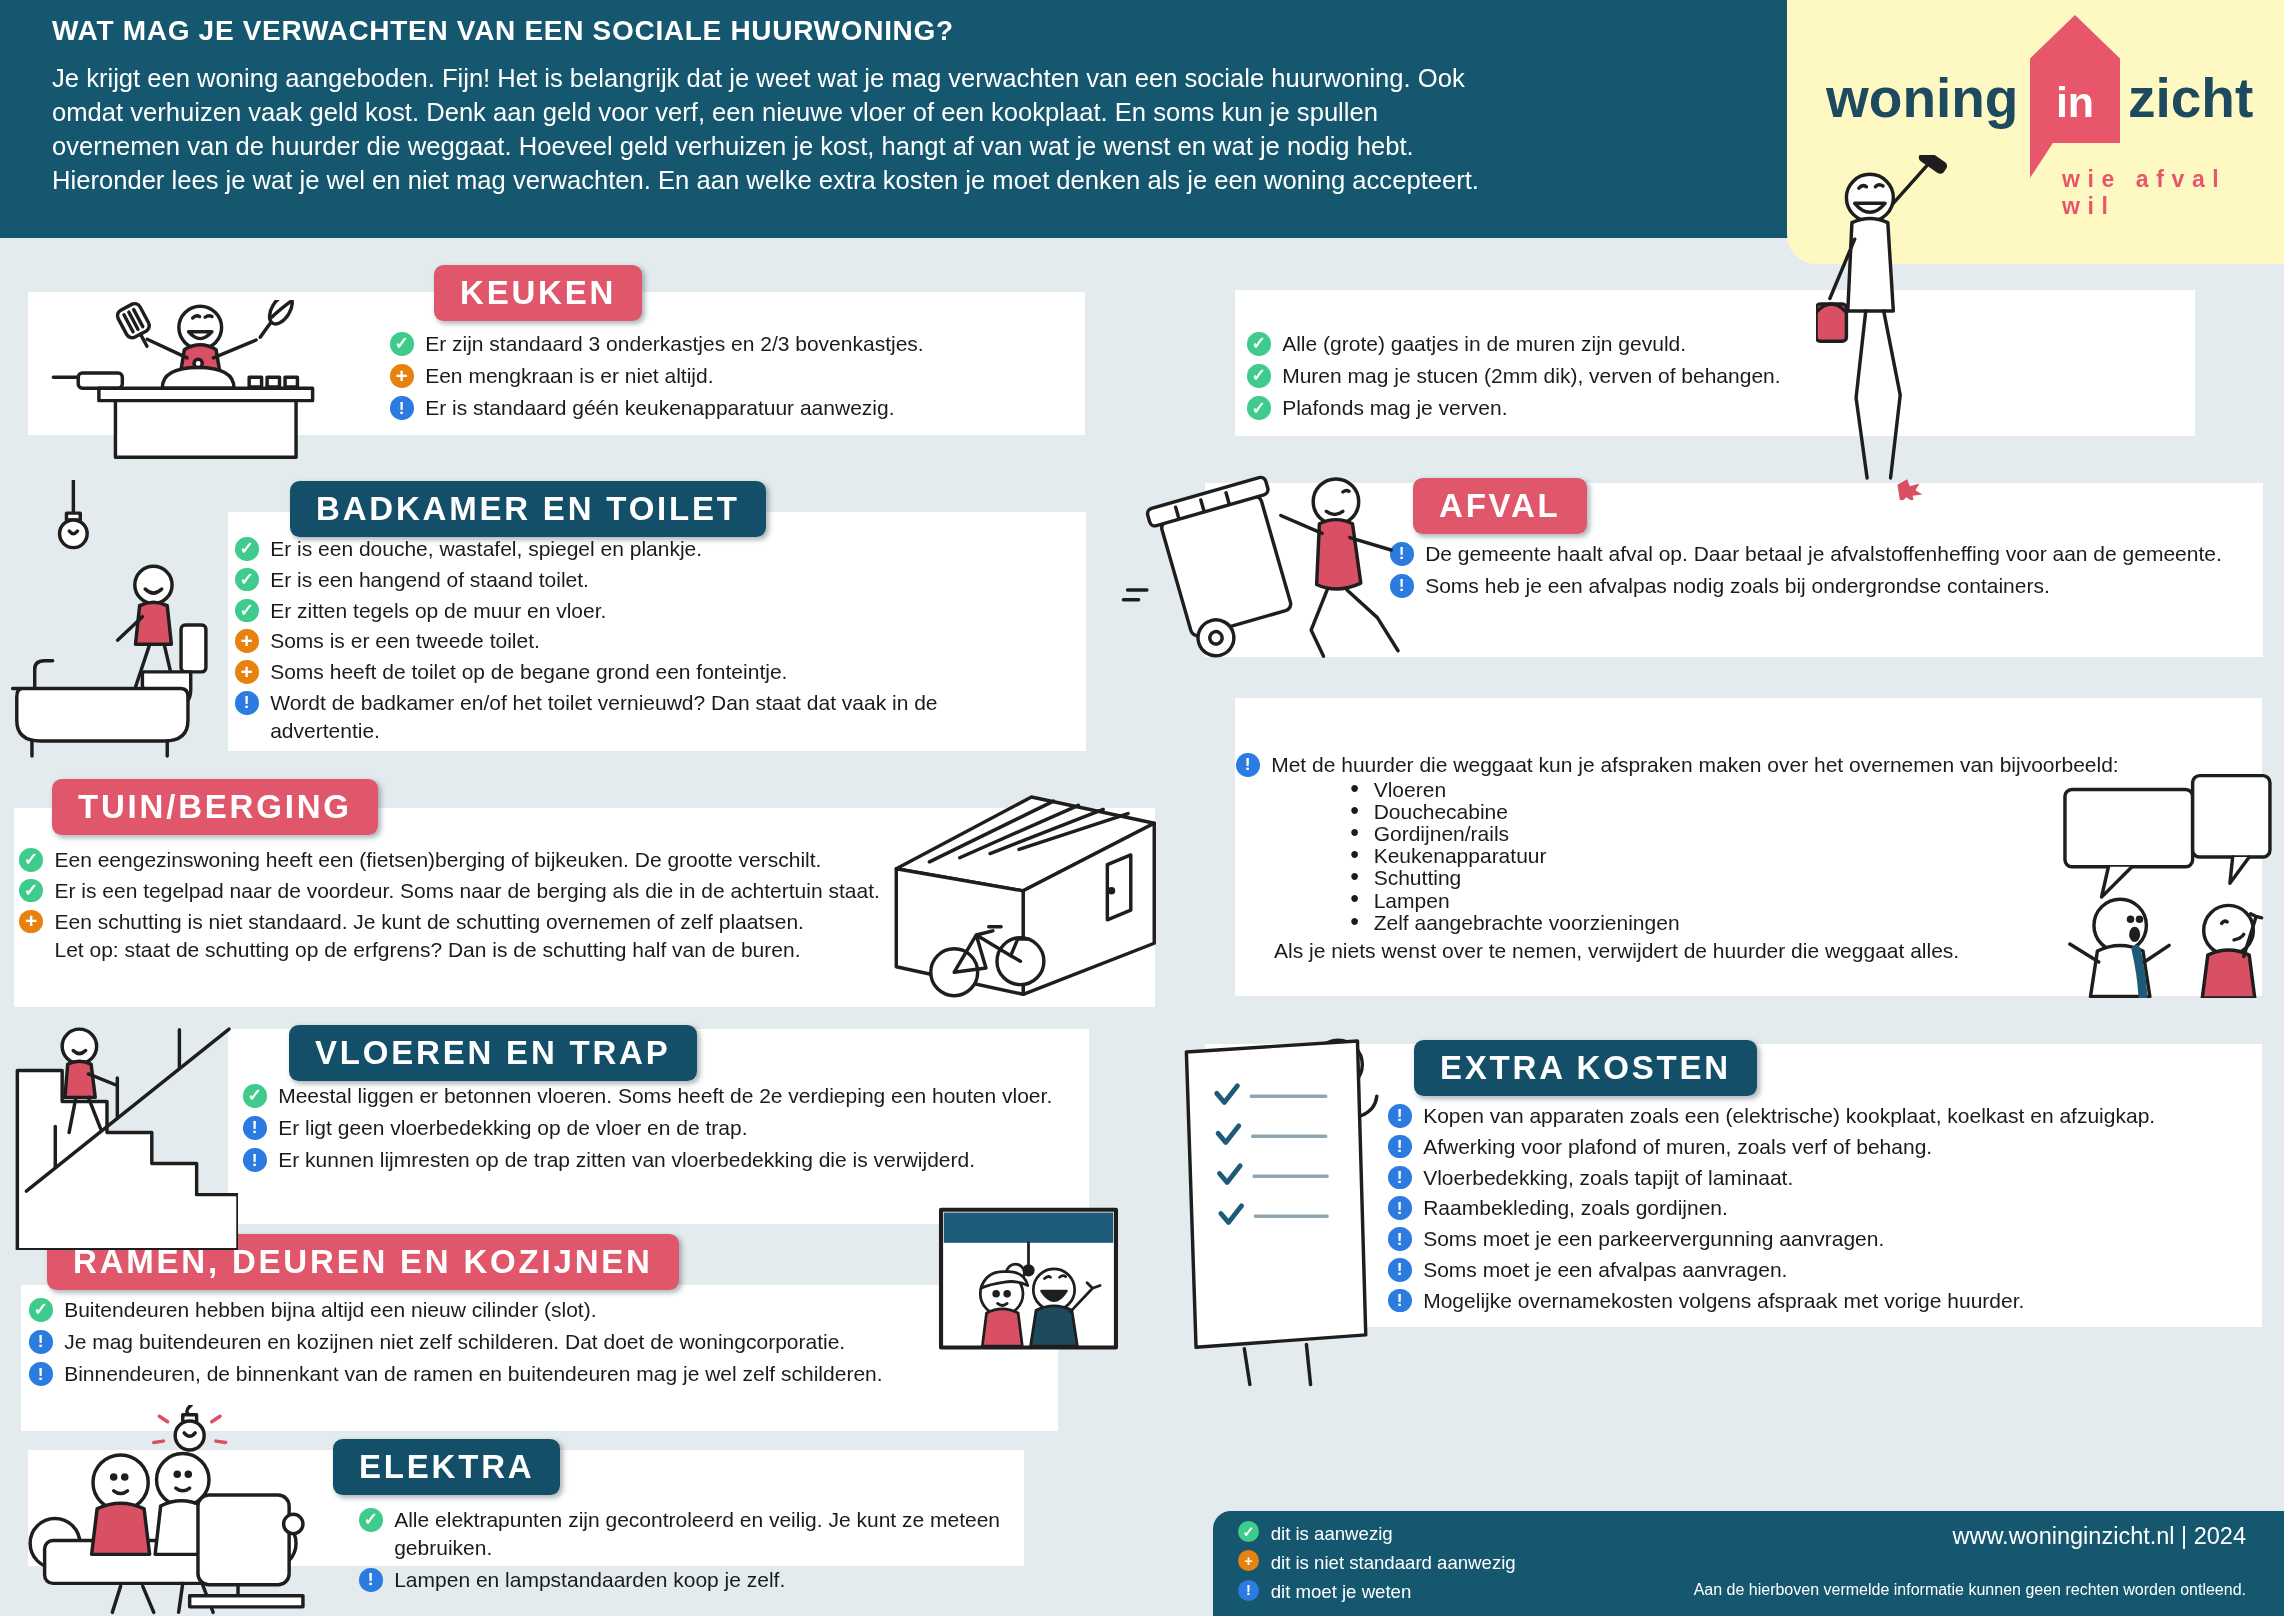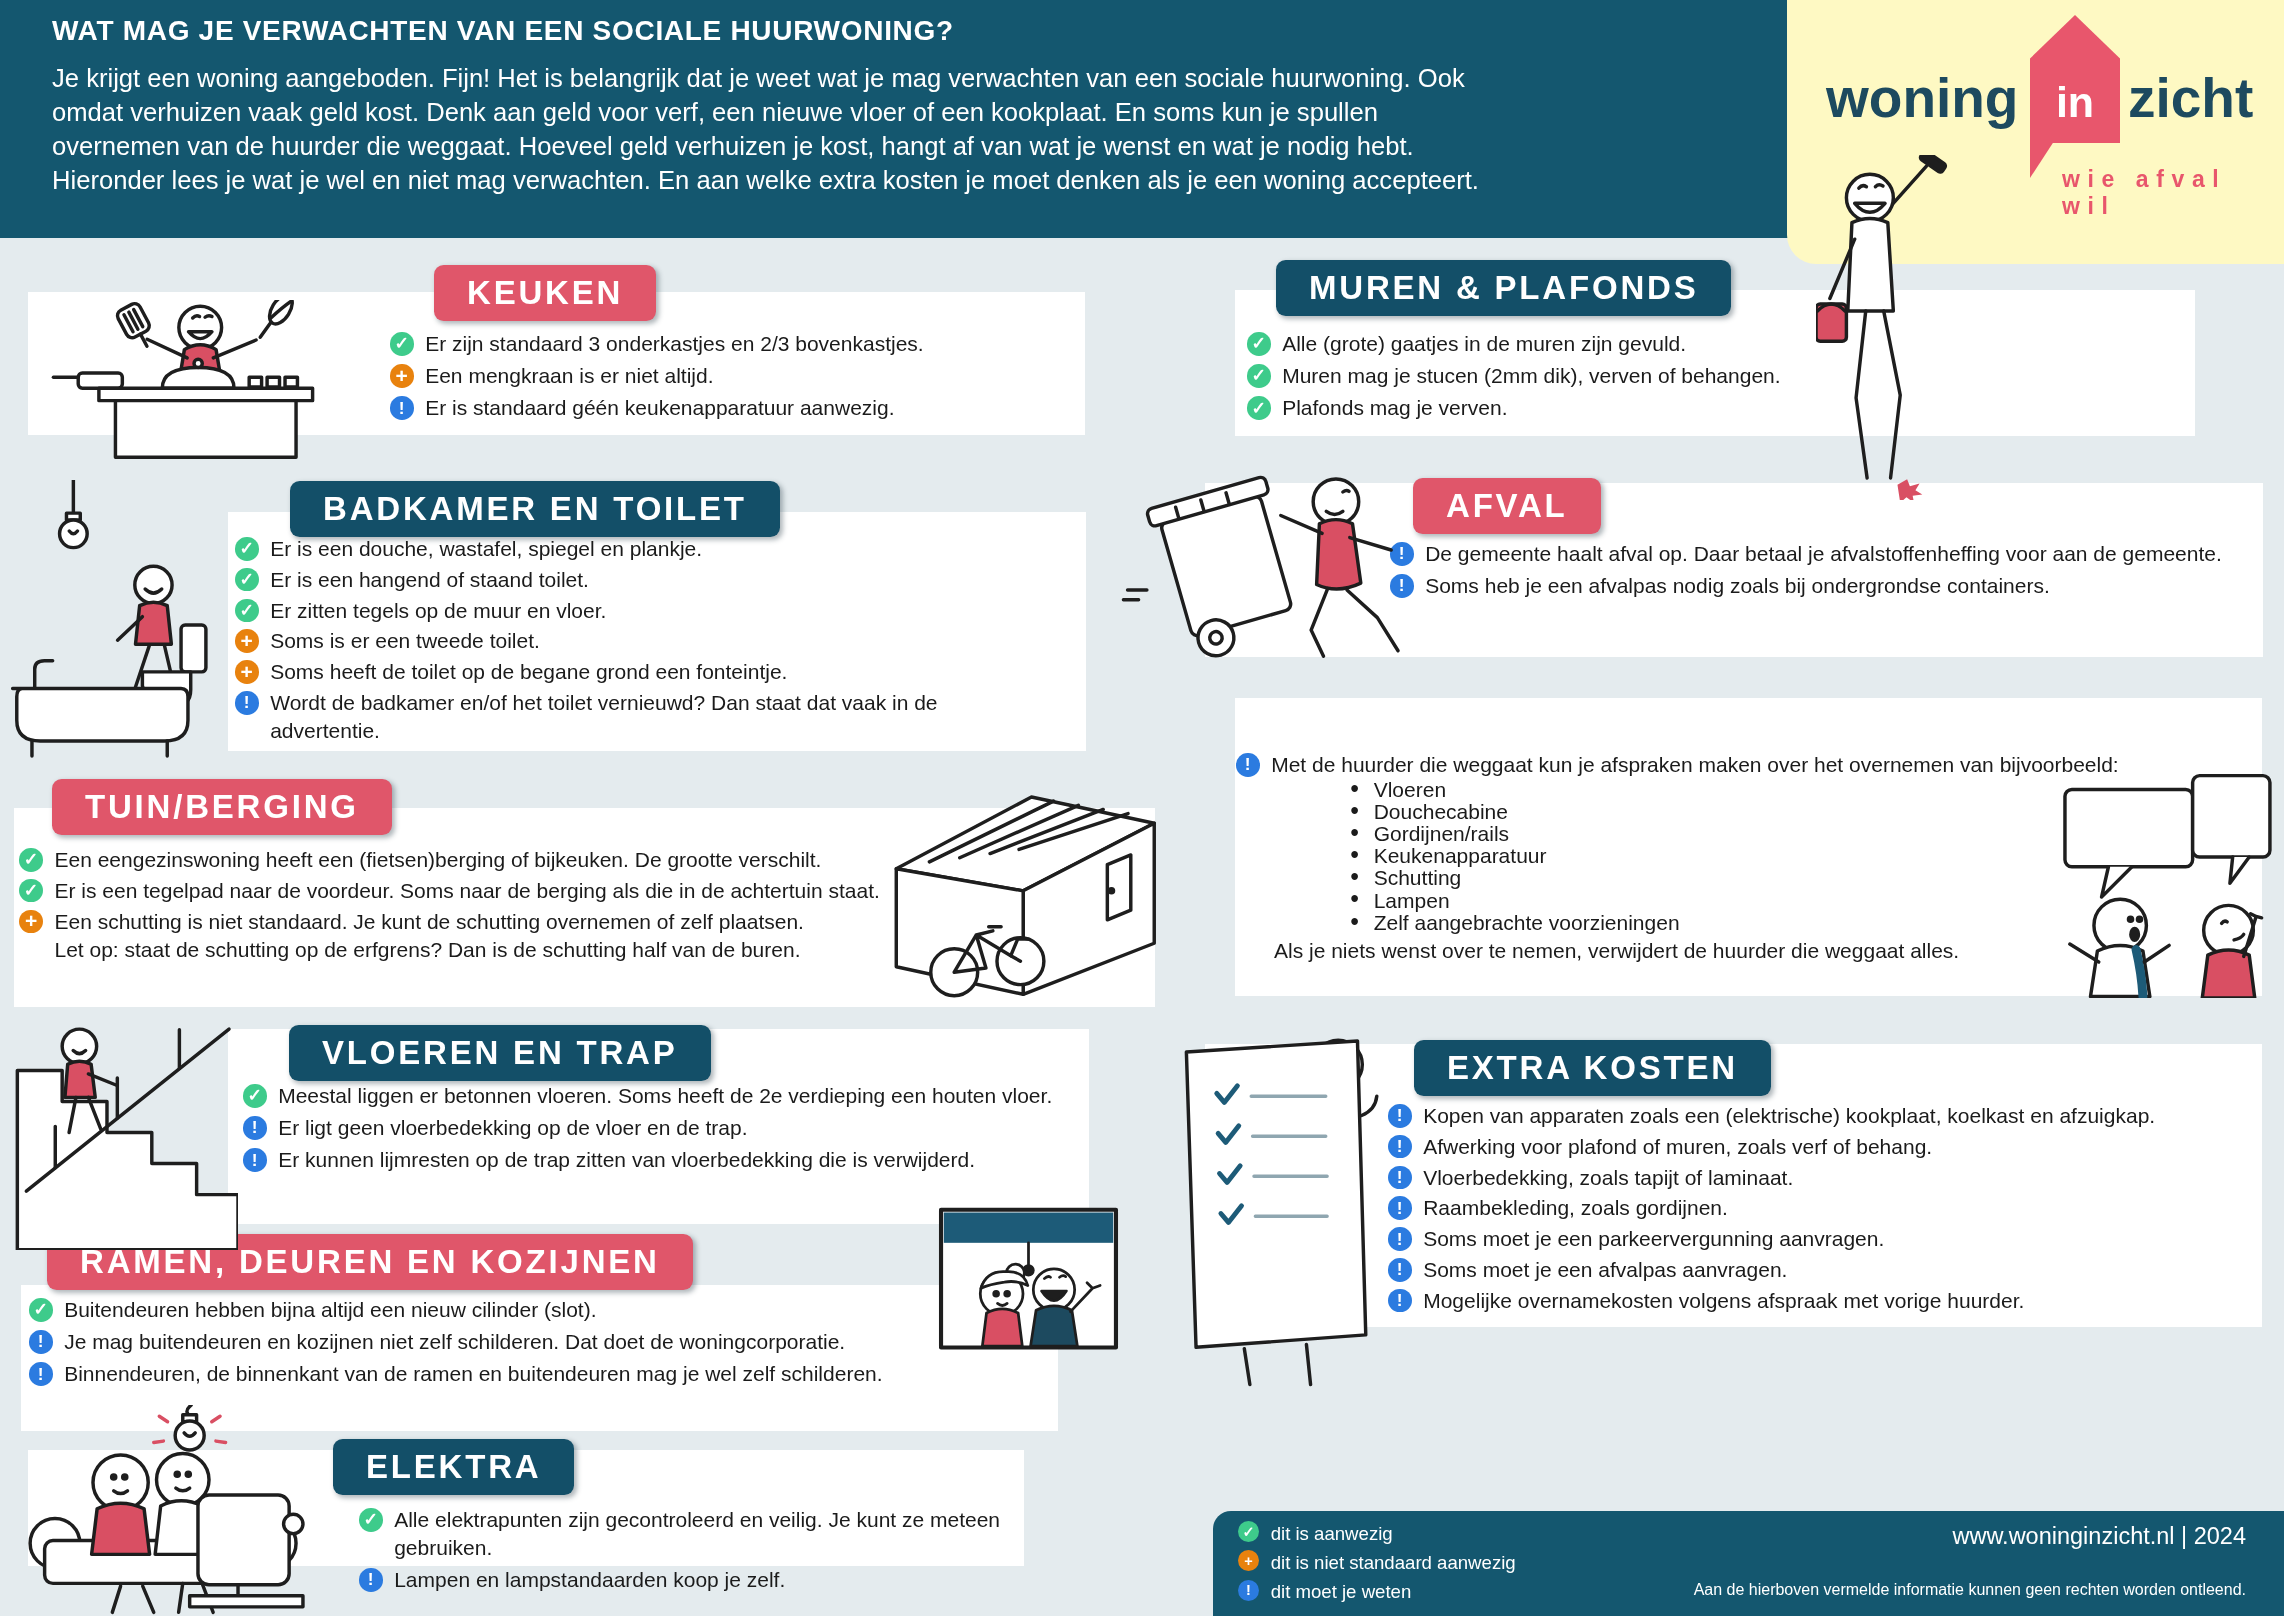--- a/index.html
+++ b/index.html
@@ -19,21 +19,21 @@
               clip-path:polygon(50% 0,100% 34%,100% 100%,0 100%,0 34%);
               display:flex;align-items:flex-end;justify-content:center;}
   .logo-house span{color:#fff;font-size:43px;font-weight:800;line-height:1;padding-bottom:19.3px;text-align:right;}
   .logo-tail{position:absolute;left:243px;top:142px;width:23.5px;height:36px;background:#e8566c;
              clip-path:polygon(0 0,100% 0,0 100%);}
   .logo-tagline{position:absolute;left:275px;top:166px;color:#e8566c;font-size:23px;
                 letter-spacing:7.6px;font-weight:600;}
   
   .panel{position:absolute;background:#fff;}
   .badge{position:absolute;color:#fff;font-size:33px;font-weight:700;letter-spacing:2.8px;
-         padding:9px 33px;border-radius:9.7px;box-shadow:2.1px 2.8px 4.8px rgba(30,50,60,.35);
+         padding:9px 26px;border-radius:9.7px;box-shadow:2.1px 2.8px 4.8px rgba(30,50,60,.35);
          white-space:nowrap;}
   .badge.teal{background:#134f68;}
   .badge.red{background:#e0566a;}
   .list{position:absolute;}
   .row{display:flex;align-items:flex-start;gap:11.7px;margin-bottom:4.1px;}
   .tight .row{margin-bottom:2.8px;}
   .ic{flex:0 0 23.5px;width:23.5px;height:23.5px;border-radius:50%;color:#fff;font-weight:800;
       font-size:17.3px;display:flex;align-items:center;justify-content:center;margin-top:2.1px;}
   .ic-check{background:#3ecb8b;}
   .ic-plus{background:#e8820e;font-size:21px;}
@@ -83,21 +83,20 @@
   <div class="panel" style="left:228px;top:512px;width:858px;height:239px;"></div>
   <div class="panel" style="left:1205px;top:483px;width:1058px;height:174px;"></div>
   <div class="panel" style="left:1235px;top:698px;width:1027px;height:298px;"></div>
   <div class="panel" style="left:14px;top:808px;width:1141px;height:199px;"></div>
   <div class="panel" style="left:228px;top:1029px;width:861px;height:195px;"></div>
   <div class="panel" style="left:21px;top:1285px;width:1037px;height:146px;"></div>
   <div class="panel" style="left:1205px;top:1044px;width:1057px;height:283px;"></div>
   <div class="panel" style="left:28px;top:1450px;width:996px;height:116px;"></div>
 
   <div class="badge red" style="left:434px;top:265px;">KEUKEN</div>
-  <div class="badge teal" style="left:1276px;top:260px;">MUREN &amp; PLAFONDS</div>
   <div class="badge teal" style="left:290px;top:481px;">BADKAMER EN TOILET</div>
   <div class="badge red" style="left:1413px;top:478px;">AFVAL</div>
   <div class="badge red" style="left:52px;top:779px;">TUIN/BERGING</div>
   <div class="badge teal" style="left:289px;top:1025px;">VLOEREN EN TRAP</div>
   <div class="badge red" style="left:47px;top:1234px;">RAMEN, DEUREN EN KOZIJNEN</div>
   <div class="badge teal" style="left:1414px;top:1040px;">EXTRA KOSTEN</div>
   <div class="badge teal" style="left:333px;top:1439px;">ELEKTRA</div>
 
   <div class="list" style="left:390px;top:330px;width:677px;">
       <div class="row">

